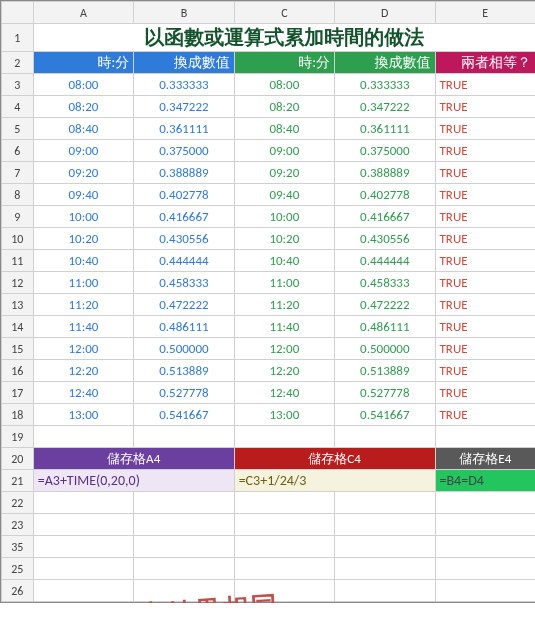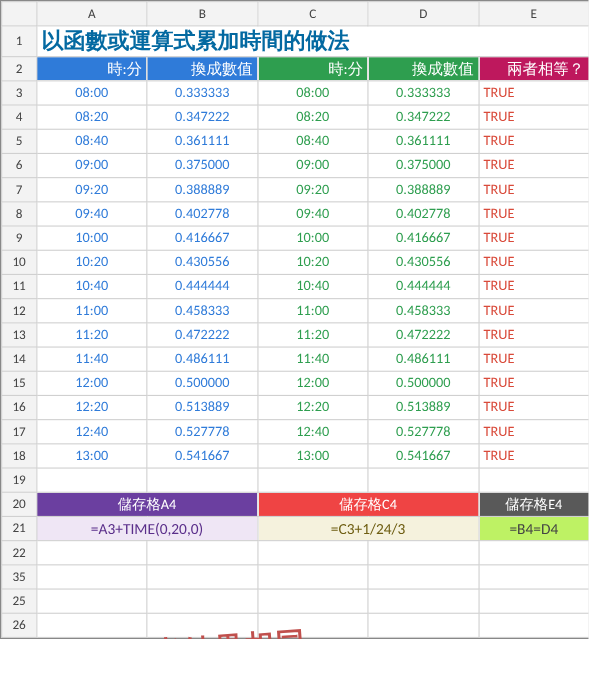--- a/index.html
+++ b/index.html
@@ -26,41 +26,41 @@
     background: #f3f3f3;
     color: #444;
     text-align: center;
     font-weight: normal;
     font-size: 12px;
   }
   .rowhead { width: 30px; }
   .col-A, .col-B, .col-C, .col-D { width: 95px; }
   .col-E { width: 95px; }
   .title-cell {
-    text-align: left;
+    text-align: center;
     font-size: 20px;
     font-weight: bold;
-    color: #0369a1;
+    color: #14532d;
     height: 34px;
   }
   .hdr { color: #fff; text-align: right; font-weight: normal; font-size:14px; }
   .hdr-blue  { background: #2f7bd9; }
   .hdr-green { background: #2e9e4f; }
   .hdr-red   { background: #be185d; }
   .val-blue  { color: #2f7bd9; text-align: center; }
   .val-green { color: #2e9e4f; text-align: center; }
   .val-red   { color: #d94a3a; text-align: left; }
   .form-hdr { color:#fff; text-align:center; height:24px; font-size:13px;}
   .form-hdr.purple { background:#6b3fa0; }
-  .form-hdr.olive  { background:#ef4444; }
+  .form-hdr.olive  { background:#b91c1c; }
   .form-hdr.gray   { background:#595959;margin-left:28px; }
-  .form-val { text-align:center; height:34px; font-size:14px;}
+  .form-val { text-align:left; height:34px; font-size:14px;}
   .form-val.purple { background:#efe6f5; color:#5a2e8a; }
   .form-val.olive  { background:#f5f2dd; color:#6e5e12; }
-  .form-val.gray   { background:#bef264; color:#444; }
+  .form-val.gray   { background:#22c55e; color:#444; }
   .blank { background:#fff; }
   .annot-wrap { position:relative; height:0; }
   .annot {
     position:absolute;
     left:110px; top:-8px;
     font-size:26px;
     font-weight:bold;
     color:#c0504d;
     transform: rotate(-4deg);
     white-space:nowrap;
@@ -258,20 +258,28 @@
         </tr>
         <tr>
           <td class="rowhead">22</td>
           <td class="blank"></td>
           <td class="blank"></td>
           <td class="blank"></td>
           <td class="blank"></td>
           <td class="blank"></td>
         </tr>
         <tr>
+          <td class="rowhead">23</td>
+          <td class="blank"></td>
+          <td class="blank"></td>
+          <td class="blank"></td>
+          <td class="blank"></td>
+          <td class="blank"></td>
+        </tr>
+        <tr>
           <td class="rowhead">35</td>
           <td class="blank"></td>
           <td class="blank"></td>
           <td class="blank"></td>
           <td class="blank"></td>
           <td class="blank"></td>
         </tr>
         <tr>
           <td class="rowhead">25</td>
           <td class="blank"></td>

